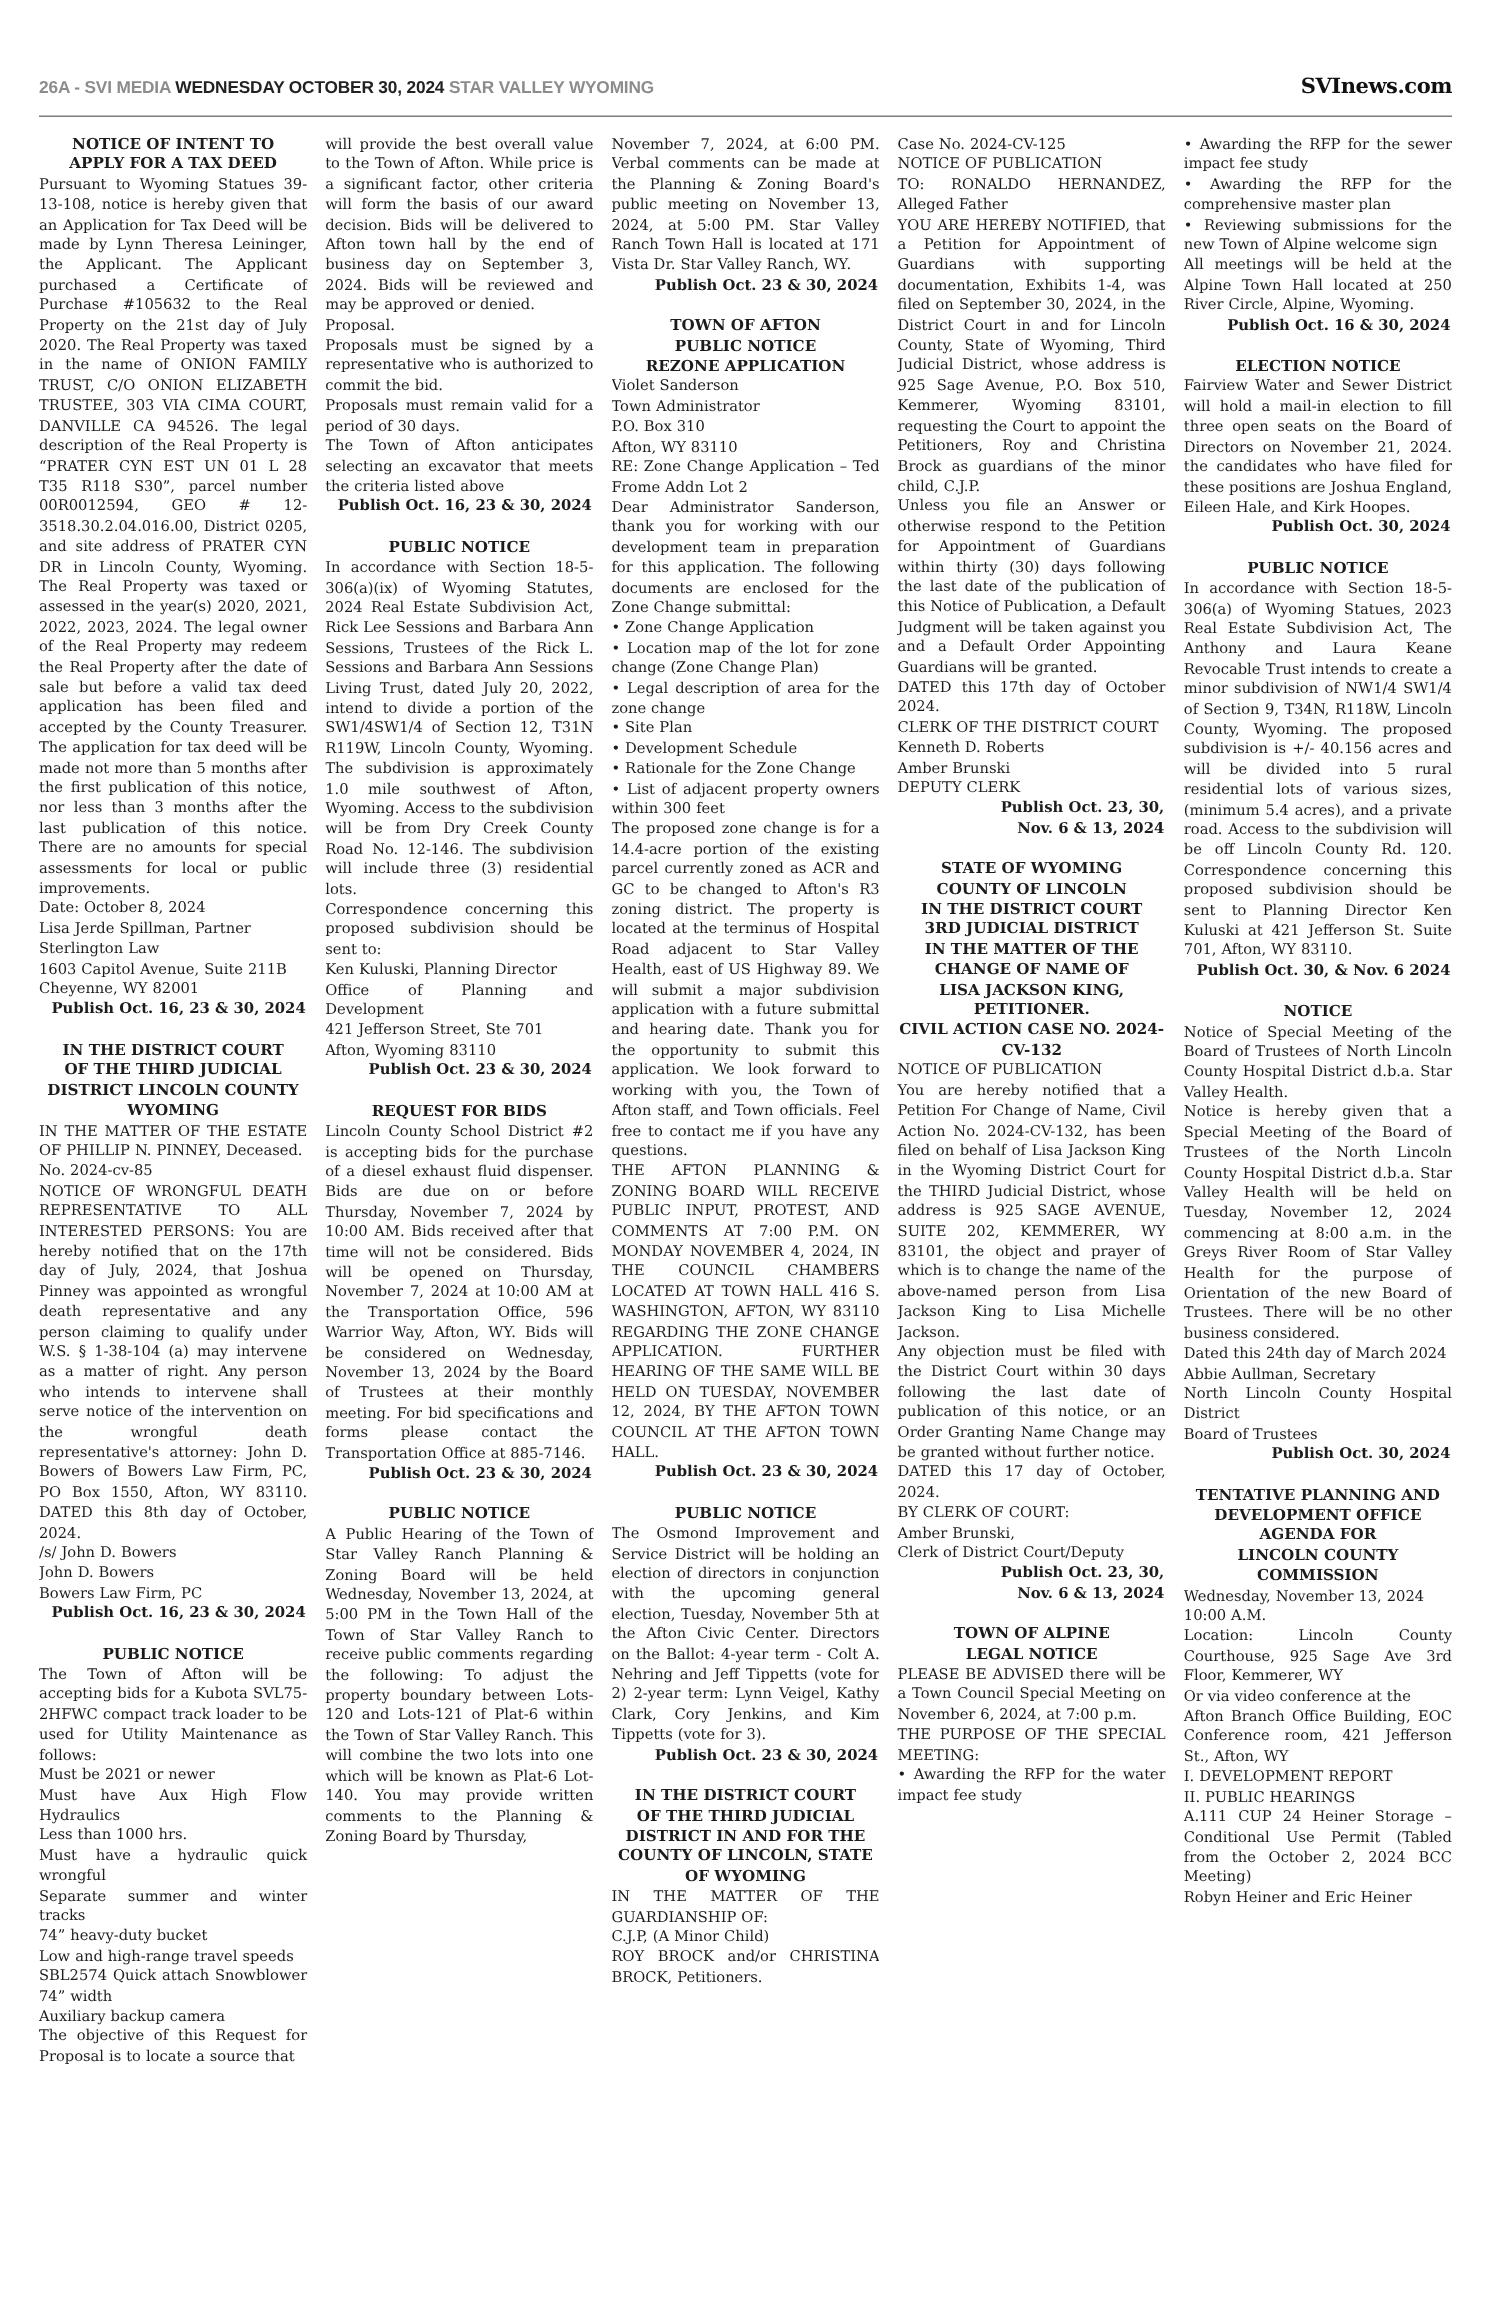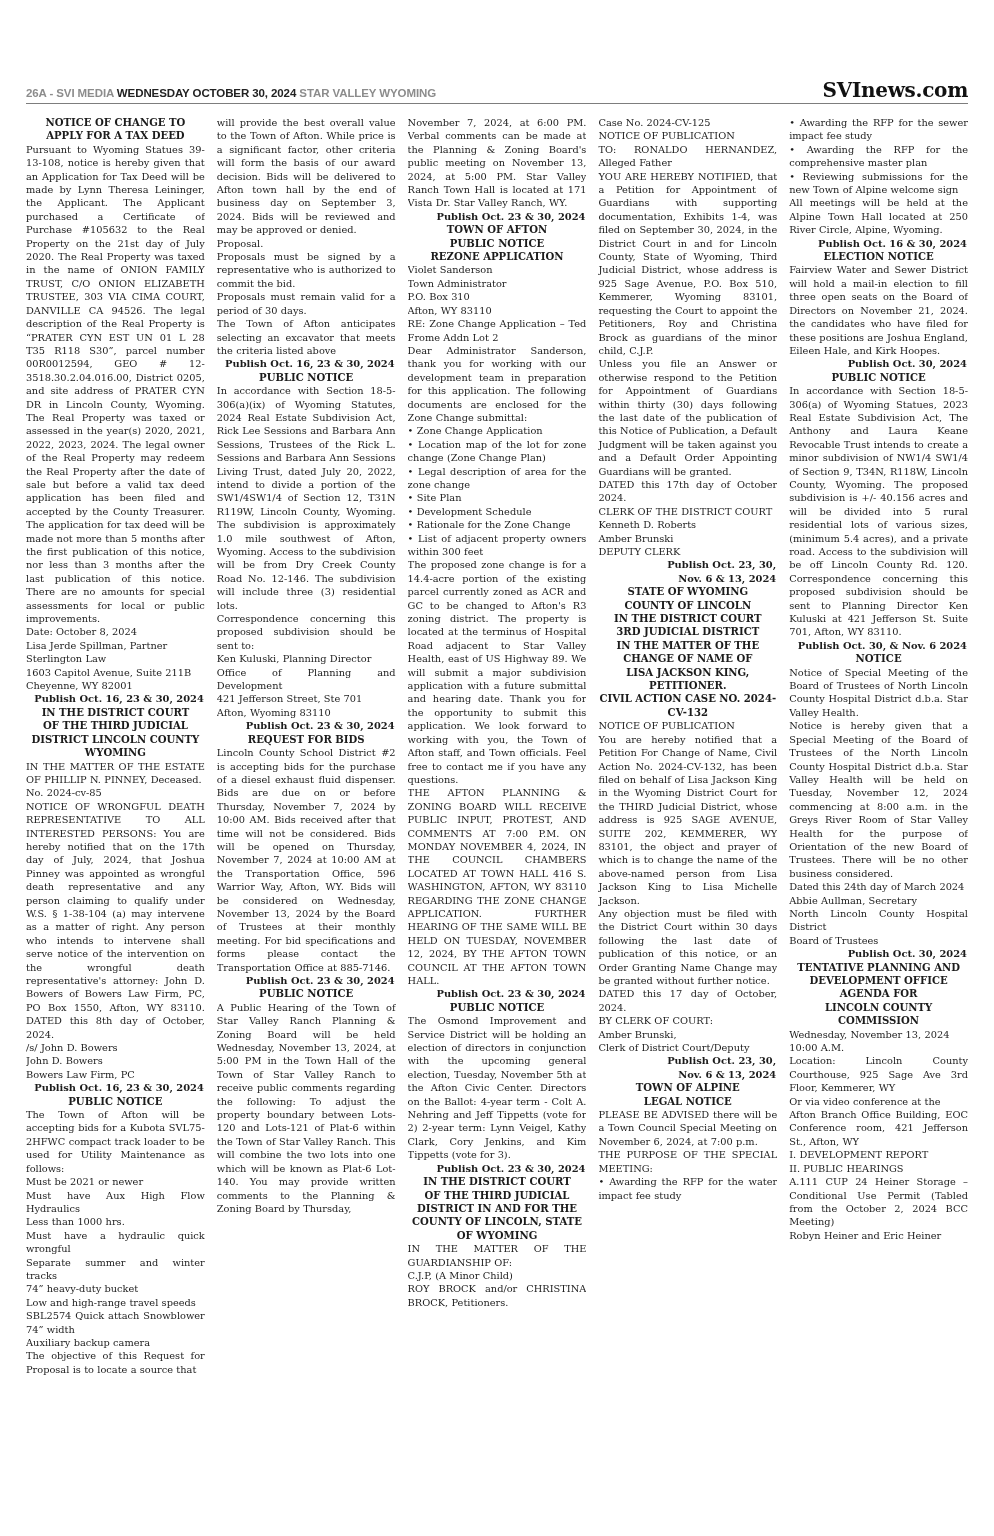--- a/index.html
+++ b/index.html
@@ -4,38 +4,38 @@
 <style>
   html, body { margin: 0; padding: 0; background: #ffffff; }
   body {
     width: 994px; height: 1536px; overflow: hidden;
     font-family: "DejaVu Serif", serif; color: #1c1c1c;
     -webkit-font-smoothing: antialiased;
   }
   .page { padding: 50px 26px 0 26px; box-sizing: border-box; }
   .masthead {
     display: flex; justify-content: space-between; align-items: baseline;
-    border-bottom: 1px solid #7d7d7d; padding-bottom: 1px; margin-top: 28px;
+    border-bottom: 1px solid #7d7d7d; padding-bottom: 11px;
   }
   .masthead-left {
     font-family: "Liberation Sans", sans-serif;
     font-size: 11.5px; font-weight: bold; letter-spacing: -0.1px;
   }
   .muted { color: #8c8c8c; }
   .strong { color: #222222; }
   .site {
     font-family: "DejaVu Serif", serif; font-weight: bold;
-    font-size: 20px; color: #111111; letter-spacing: -0.3px;
+    font-size: 14px; color: #111111; letter-spacing: -0.3px;
   }
   .columns {
     display: flex; gap: 12px; padding-top: 12px;
     height: 1440px; overflow: hidden;
   }
   .col { flex: 1 1 0; min-width: 0; overflow: hidden; }
-  .block + .block { }
+  .block + .block { margin-top: 14px; }
   .heading {
     text-align: center; font-weight: bold;
     font-size: 10.1px; line-height: 13.4px;
   }
   .para {
     margin: 0; text-align: justify;
     font-size: 9.8px; line-height: 13.4px;
     word-spacing: 0.02em;
   }
   .publish {
@@ -51,21 +51,21 @@
     <div class="masthead-left">
       <span class="muted">26A - SVI MEDIA</span>
       <span class="strong">WEDNESDAY OCTOBER 30, 2024</span>
       <span class="muted">STAR VALLEY WYOMING</span>
     </div>
     <div class="site">SVInews.com</div>
   </div>
   <div class="columns">
       <div class="col">
         <div class="block">
-          <div class="heading">NOTICE OF CHANGE TO</div>
+          <div class="heading">NOTICE OF INTENT TO</div>
           <div class="heading">APPLY FOR A TAX DEED</div>
           <p class="para">Pursuant to Wyoming Statues 39-13-108, notice is hereby given that an Application for Tax Deed will be made by Lynn Theresa Leininger, the Applicant. The Applicant purchased a Certificate of Purchase #105632 to the Real Property on the 21st day of July 2020. The Real Property was taxed in the name of ONION FAMILY TRUST, C/O ONION ELIZABETH TRUSTEE, 303 VIA CIMA COURT, DANVILLE CA 94526. The legal description of the Real Property is “PRATER CYN EST UN 01 L 28 T35 R118 S30”, parcel number 00R0012594, GEO # 12-3518.30.2.04.016.00, District 0205, and site address of PRATER CYN DR in Lincoln County, Wyoming. The Real Property was taxed or assessed in the year(s) 2020, 2021, 2022, 2023, 2024. The legal owner of the Real Property may redeem the Real Property after the date of sale but before a valid tax deed application has been filed and accepted by the County Treasurer. The application for tax deed will be made not more than 5 months after the first publication of this notice, nor less than 3 months after the last publication of this notice. There are no amounts for special assessments for local or public improvements.</p>
           <p class="para">Date: October 8, 2024</p>
           <p class="para">Lisa Jerde Spillman, Partner</p>
           <p class="para">Sterlington Law</p>
           <p class="para">1603 Capitol Avenue, Suite 211B</p>
           <p class="para">Cheyenne, WY 82001</p>
           <div class="publish">Publish Oct. 16, 23 &amp; 30, 2024</div>
         </div>
         <div class="block">

